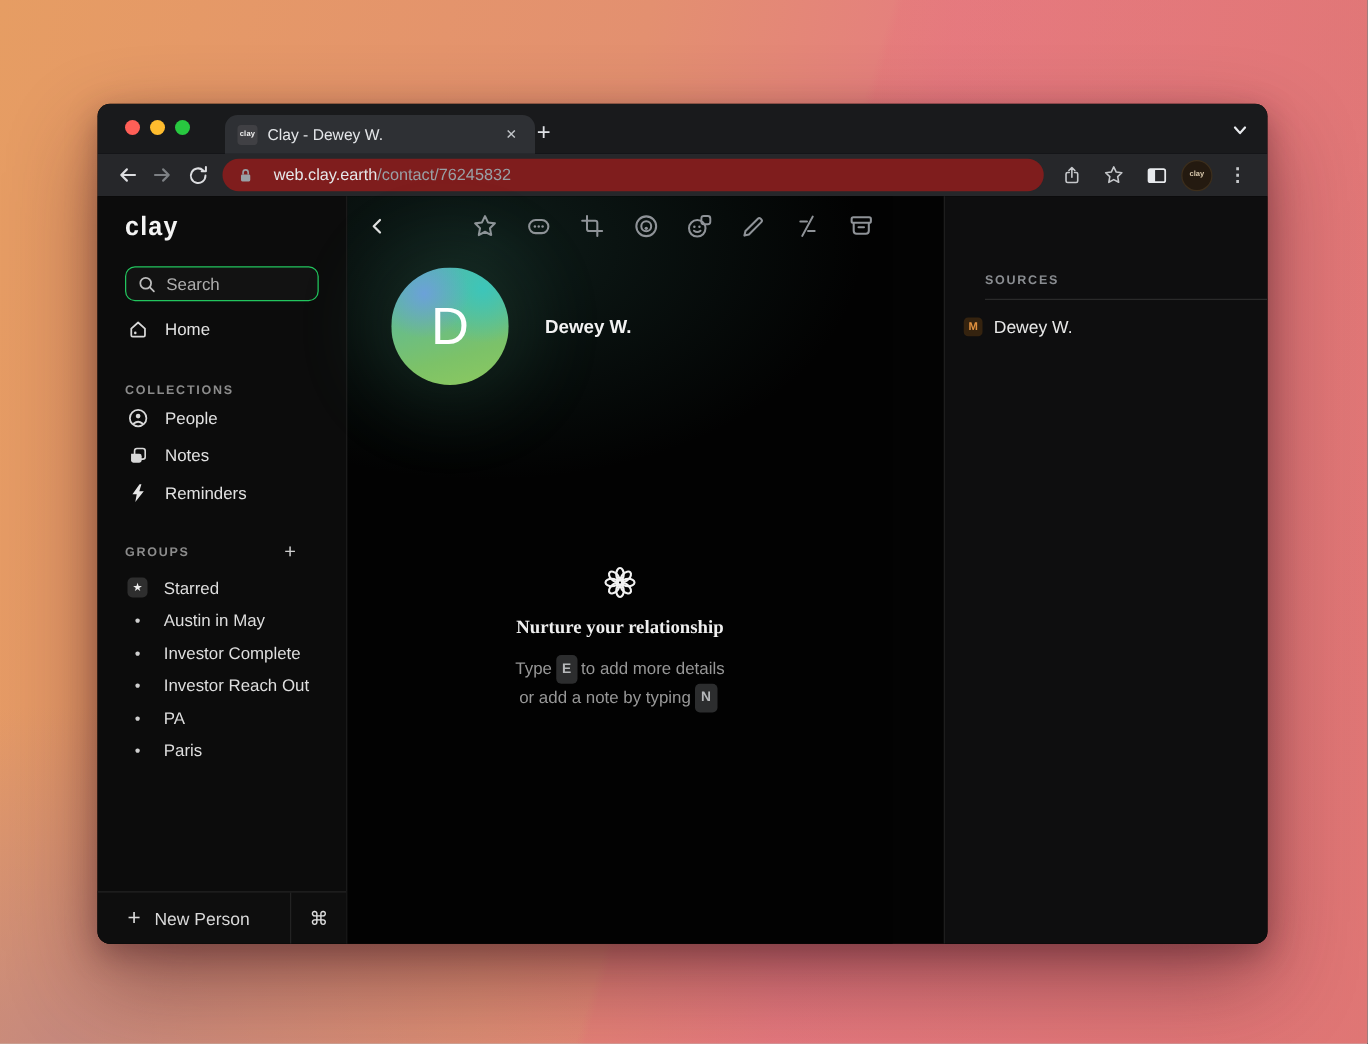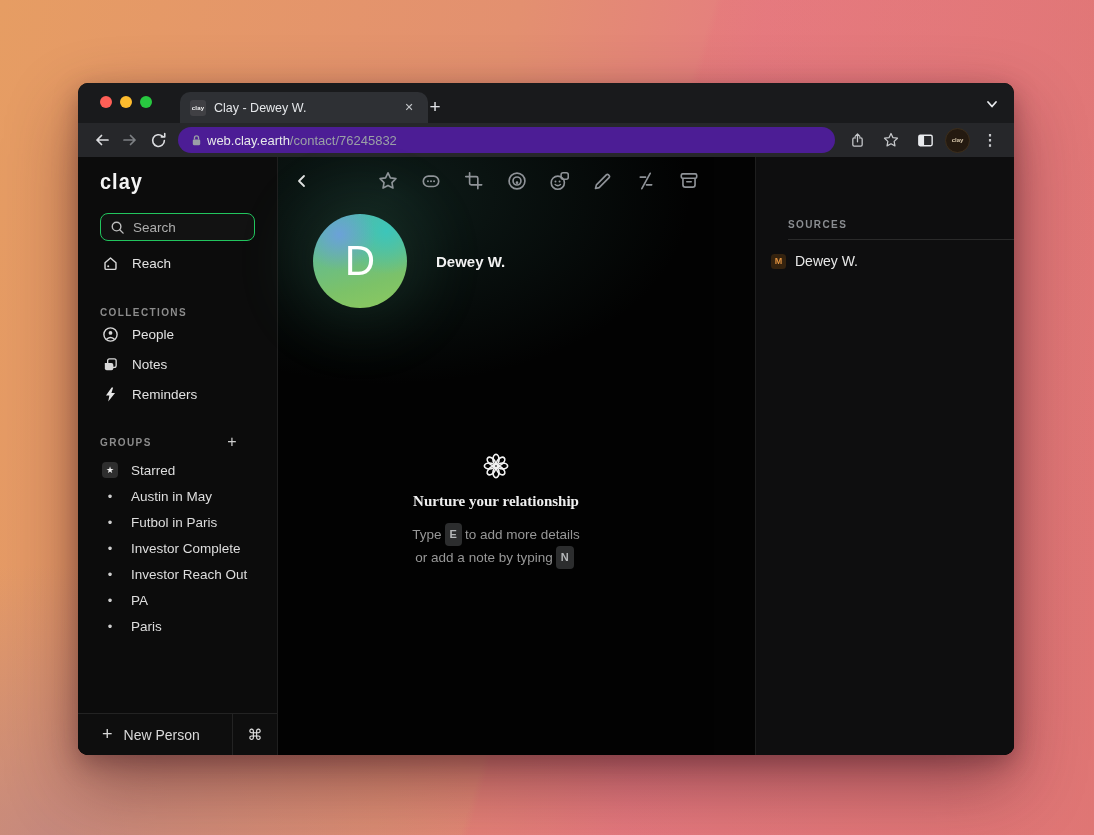--- a/index.html
+++ b/index.html
@@ -42,22 +42,22 @@
     display:flex; align-items:center; justify-content:center; flex:none; }
   .newtab { position:absolute; left:344px; top:11px; width:26px; height:26px;
     color:#dfe1e5; font-size:19px; font-weight:300; display:flex; align-items:center; justify-content:center; }
   .strip-chevron { position:absolute; right:12px; top:11px; width:20px; height:20px;
     display:flex; align-items:center; justify-content:center; }
 
   
   .urlrow { height:34px; background:#26272a; flex:none; display:flex; align-items:center; padding:0 10px; }
   .navbtn { width:28px; height:28px; display:flex; align-items:center; justify-content:center; flex:none; }
   .urlpill {
-    flex:1; height:26px; margin:0 8px 0 6px; background:#4c1d95; border-radius:13px;
-    display:flex; align-items:center; padding:0 12px; gap:4px; min-width:0;
+    flex:1; height:26px; margin:0 8px 0 6px; background:#7f1d1d; border-radius:13px;
+    display:flex; align-items:center; padding:0 12px; gap:16px; min-width:0;
   }
   .url-domain { color:#e6e8ea; font-size:13px; white-space:nowrap; }
   .url-path { color:#9aa0a6; font-size:13px; white-space:nowrap; }
   .chromeicons { display:flex; align-items:center; gap:6px; flex:none; }
   .profile-avatar { width:25px; height:25px; border-radius:50%; background:#241a10;
     border:1.5px solid #3c2e1c; color:#d8c8ac; font-size:6px; font-weight:bold;
     display:flex; align-items:center; justify-content:center; }
 
   
   .app { flex:1; display:flex; min-height:0; background:#030303; }
@@ -219,21 +219,21 @@
             </svg>
           <span class="ph">Search</span>
         </div>
 
         <div class="navlist">
           <div class="navrow">
             <svg width="17" height="17" viewBox="0 0 18 18">
                 <path d="M3.2 8.3 L9 3.2 L14.8 8.3 V14 q0 1.2 -1.2 1.2 H4.4 q-1.2 0 -1.2 -1.2 Z" fill="none" stroke="#d8d8d8" stroke-width="1.5" stroke-linejoin="round"></path>
                 <circle cx="6.6" cy="12" r="1.1" fill="#d8d8d8"></circle>
               </svg>
-            <span>Reach</span>
+            <span>Home</span>
           </div>
         </div>
 
         <div class="sechead">
           <span>COLLECTIONS</span>
         </div>
         <div class="collist">
           <div class="navrow">
             <svg width="17" height="17" viewBox="0 0 18 18">
                 <circle cx="9" cy="9" r="7" fill="none" stroke="#d8d8d8" stroke-width="1.5"></circle>
@@ -263,24 +263,20 @@
           <span class="addbtn">+</span>
         </div>
         <div class="grouplist">
           <div class="grouprow">
             <span class="starbadge">★</span>
             <span>Starred</span>
           </div>
           <div class="grouprow">
             <span class="bullet"></span>
             <span>Austin in May</span>
-          </div>
-          <div class="grouprow">
-            <span class="bullet"></span>
-            <span>Futbol in Paris</span>
           </div>
           <div class="grouprow">
             <span class="bullet"></span>
             <span>Investor Complete</span>
           </div>
           <div class="grouprow">
             <span class="bullet"></span>
             <span>Investor Reach Out</span>
           </div>
           <div class="grouprow">

